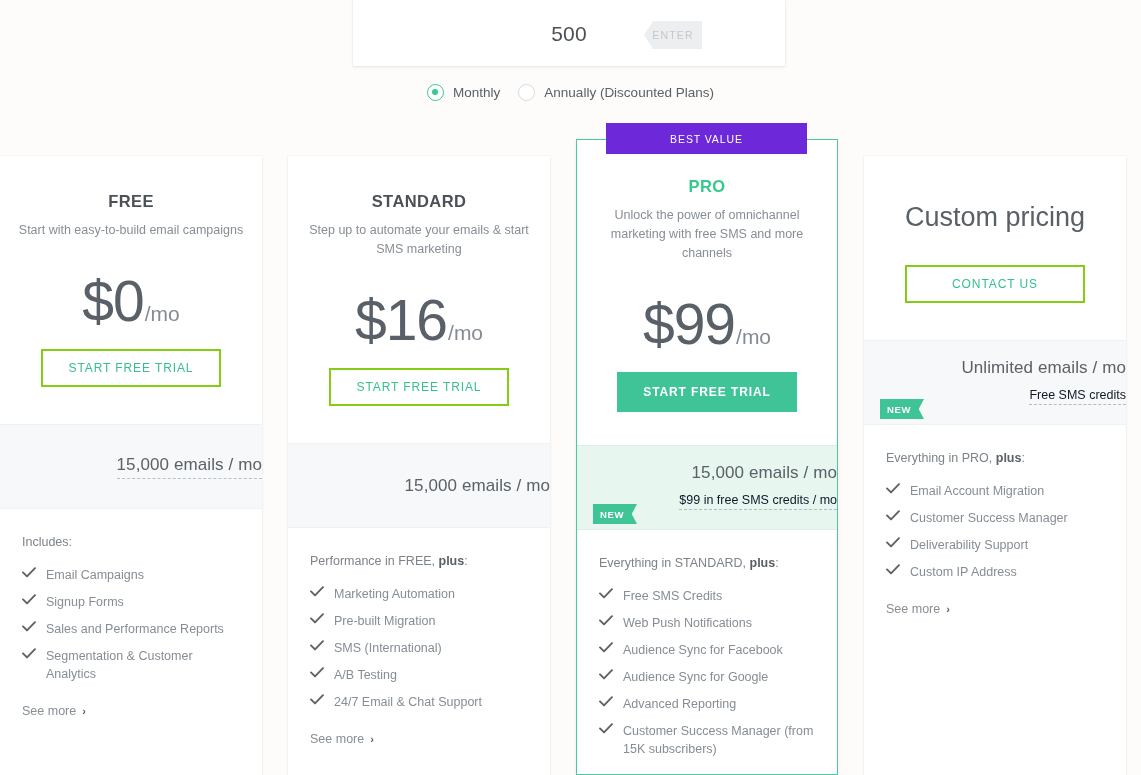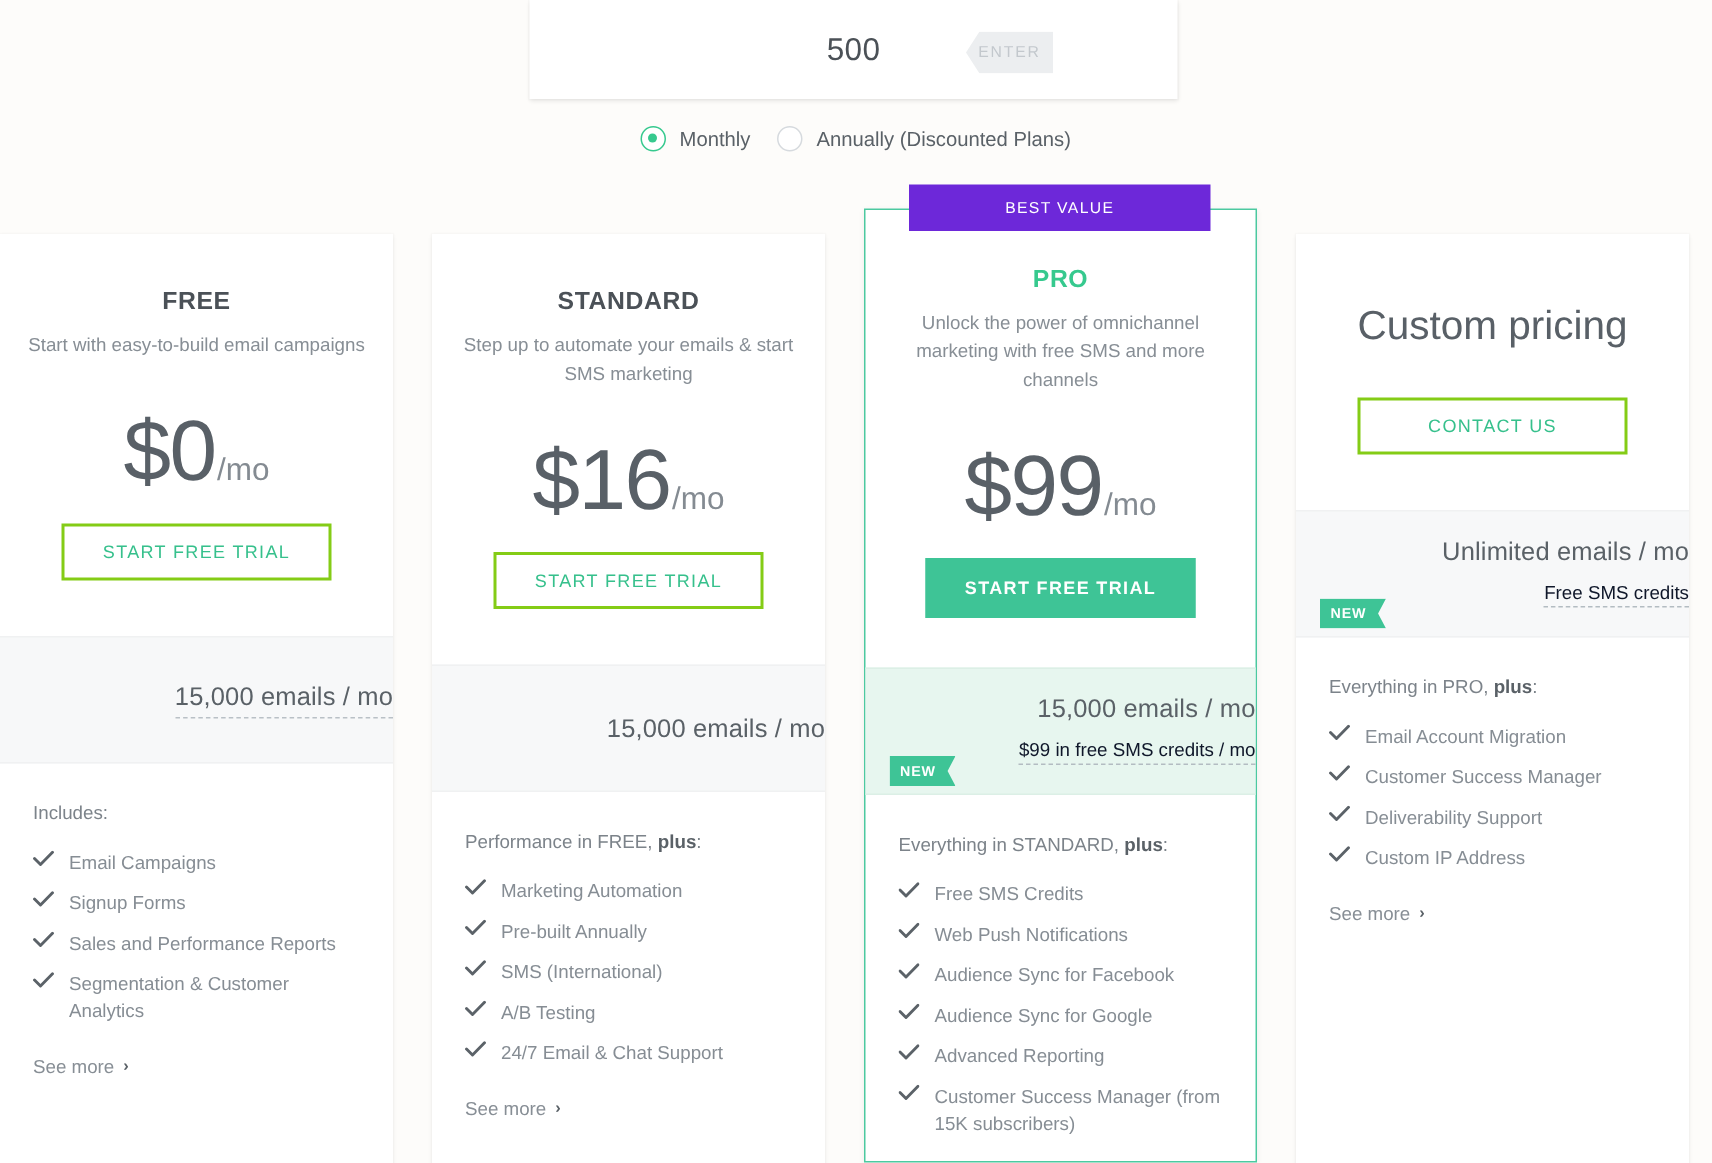--- a/index.html
+++ b/index.html
@@ -454,21 +454,21 @@
               </svg>
             </span>
           <span>Marketing Automation</span>
         </li>
         <li class="feat">
           <span class="check">
               <svg width="14" height="11" viewBox="0 0 14 11">
                 <path d="M1 5.4 L5 9.4 L13 1.2" stroke="currentColor" stroke-width="1.9" fill="none" stroke-linecap="round" stroke-linejoin="round"></path>
               </svg>
             </span>
-          <span>Pre-built Annually</span>
+          <span>Pre-built Migration</span>
         </li>
         <li class="feat">
           <span class="check">
               <svg width="14" height="11" viewBox="0 0 14 11">
                 <path d="M1 5.4 L5 9.4 L13 1.2" stroke="currentColor" stroke-width="1.9" fill="none" stroke-linecap="round" stroke-linejoin="round"></path>
               </svg>
             </span>
           <span>SMS (International)</span>
         </li>
         <li class="feat">

